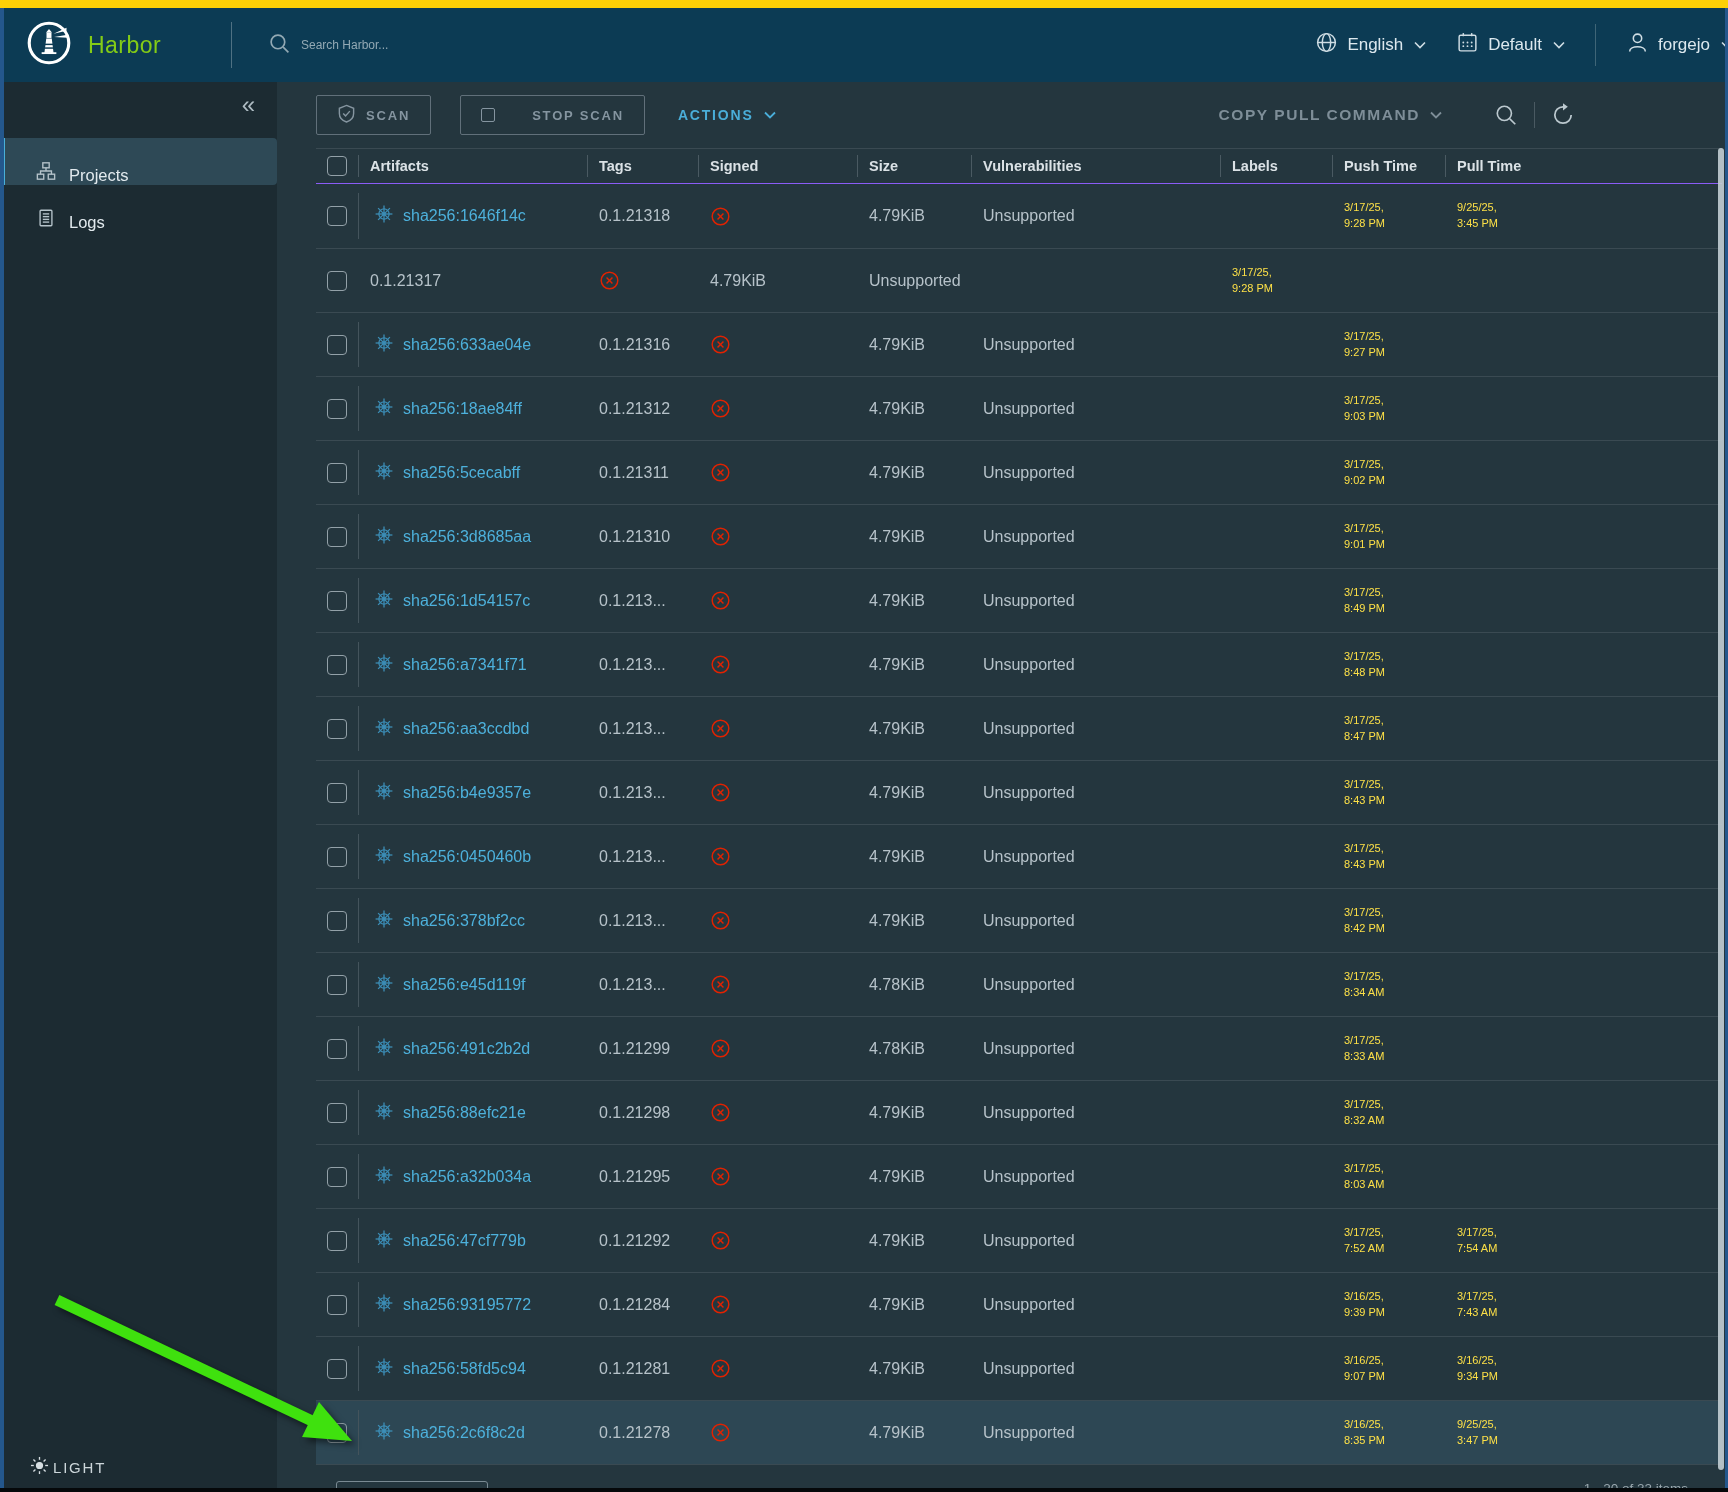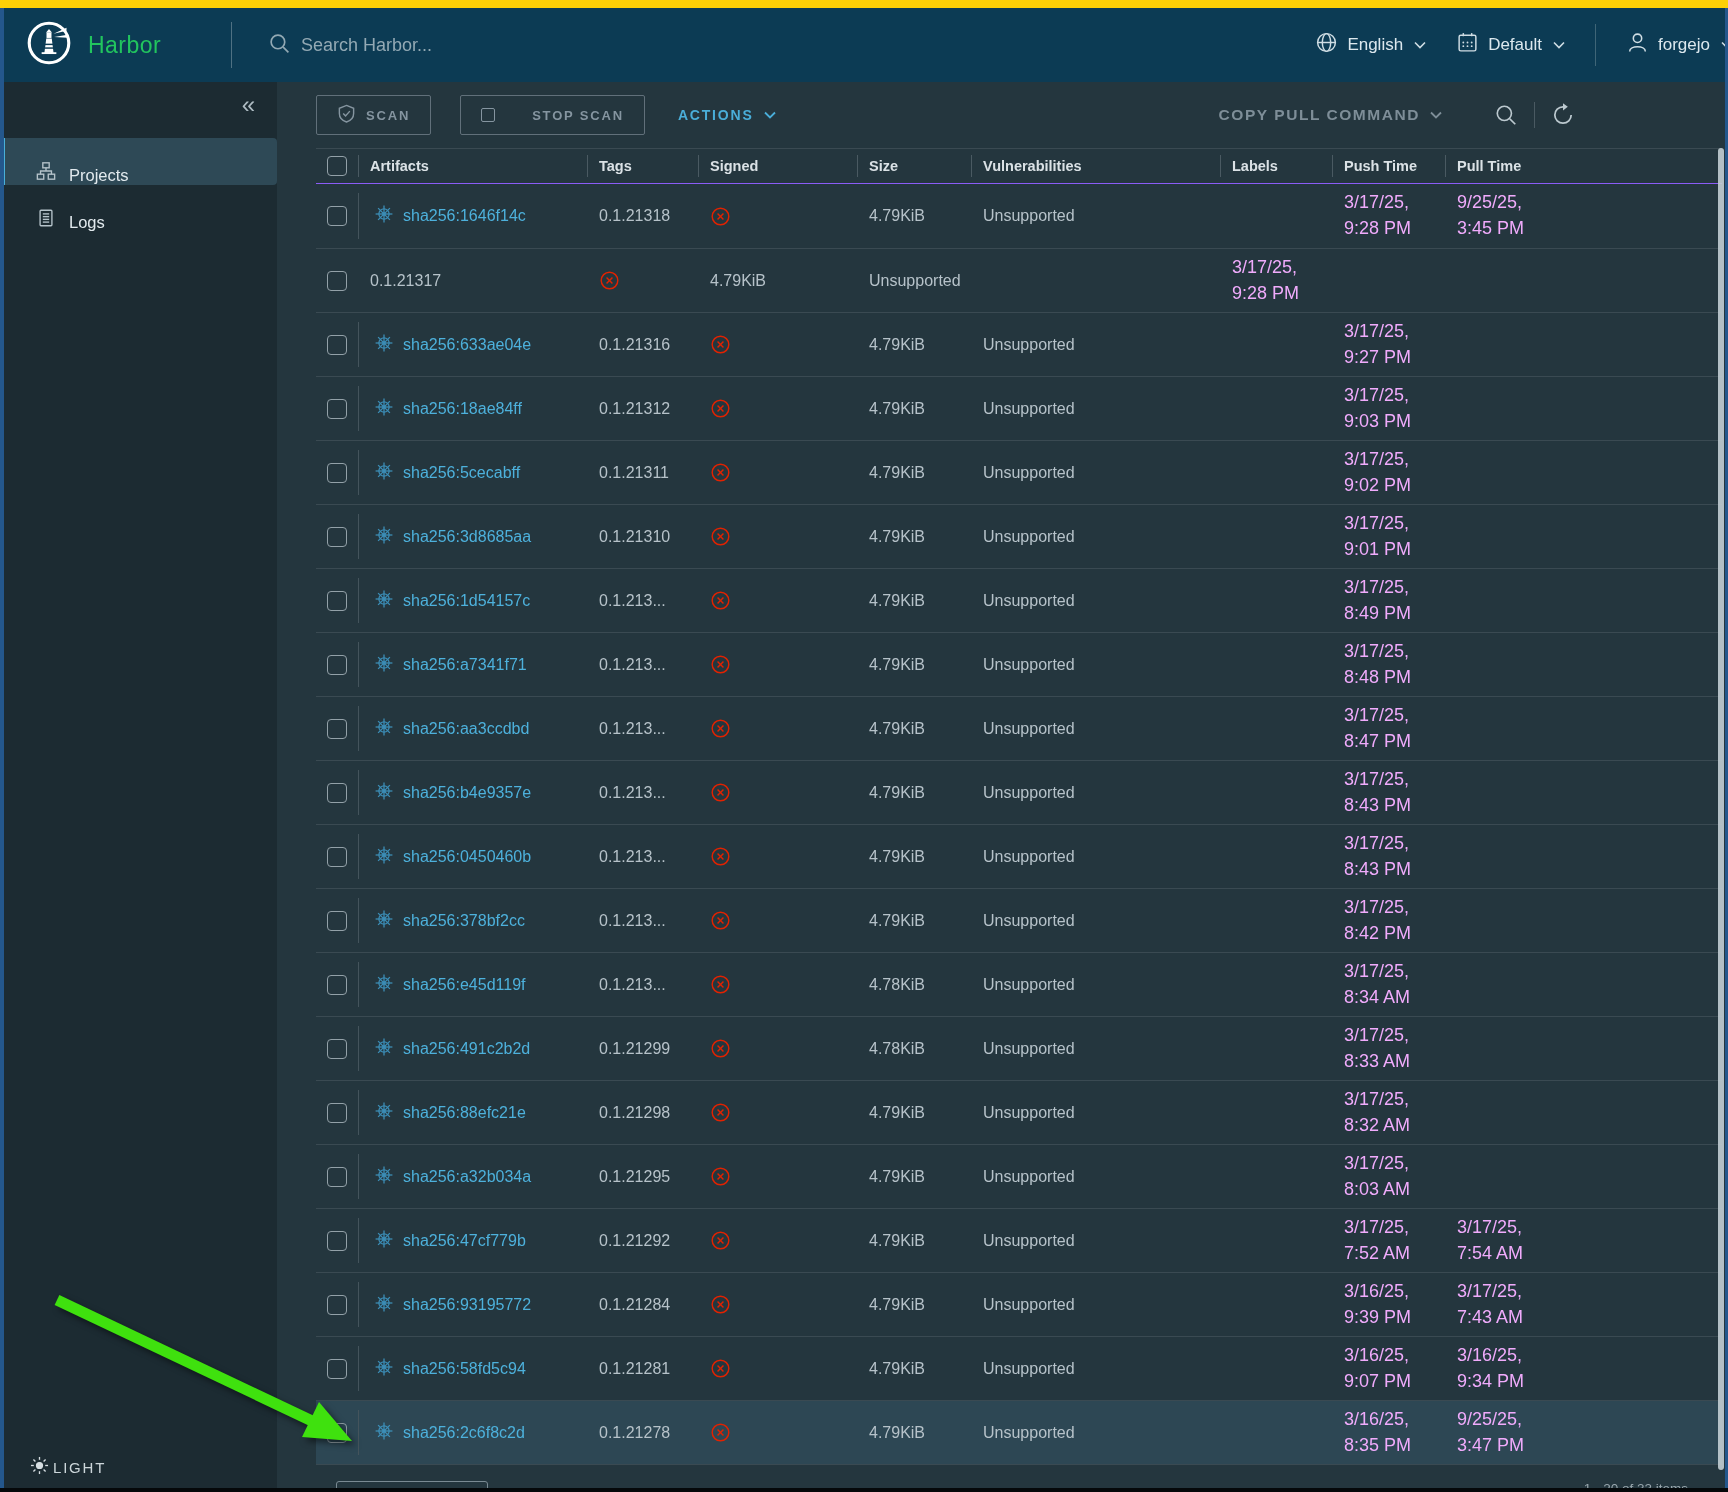--- a/index.html
+++ b/index.html
@@ -15,24 +15,24 @@
   .frame-left   { position:absolute; left:0; top:8px; bottom:0; width:4px; background:#24578c; z-index:40; }
   .frame-right  { position:absolute; right:0; top:8px; bottom:0; width:3px; background:#24578c; z-index:40; }
   .frame-bottom { position:absolute; left:0; bottom:0; width:1728px; height:4px; background:#05080a; z-index:41; }
 
   
   .app-header {
     position:absolute; left:0; top:8px; width:1728px; height:74px;
     background:#0c3b54; display:flex; align-items:center; z-index:5; overflow:hidden;
   }
   .brand { display:flex; align-items:center; gap:16px; padding-left:26px; width:231px; }
-  .brand-title { color:#22c55e; font-size:23px; letter-spacing:.02em; }
+  .brand-title { color:#84cc16; font-size:23px; letter-spacing:.02em; }
   .hdr-divider { width:1px; height:46px; background:rgba(255,255,255,.28); }
   .hdr-search { display:flex; align-items:center; gap:10px; margin-left:36px; color:#93a9b4; flex:1; }
-  .hdr-search .ph { font-size:18px; }
+  .hdr-search .ph { font-size:12px; }
   .hdr-right { display:flex; align-items:center; gap:30px; padding-right:2px; }
   .hdr-item { display:flex; align-items:center; gap:9px; color:#dce8ee; font-size:17px; }
   .hdr-item svg { color:#cfdde4; }
   .caret { color:#b7c8d0; display:inline-flex; margin-left:2px; }
   .hdr-sep { width:1px; height:42px; background:#3f6577; }
   .user-caret { margin-right:-7px; }
 
   
   .sidebar {
     position:absolute; left:4px; top:82px; bottom:4px; width:273px;
@@ -108,21 +108,21 @@
     width:20px; height:20px; border:1px solid #93a1a8; border-radius:4px;
     background:transparent; display:inline-block; cursor:pointer;
   }
   .cell-artifact { position:relative; display:flex; align-items:center; gap:9px; padding-left:16px; height:100%; }
   .cell-artifact::before {
     content:""; position:absolute; left:0; top:9px; bottom:9px; width:1px; background:#44545c;
   }
   .artifact-link { color:#4db1dc; text-decoration:none; font-size:16px; cursor:pointer; }
   .helm-ico { color:#3e96c2; opacity:.9; flex:none; }
   .cell-signed svg { display:block; }
-  .cell-time { font-size:18px; color:#f0abfc; line-height:1.42; }
+  .cell-time { font-size:11px; color:#fde047; line-height:1.42; }
   .cell-time span { display:block; }
 
   
   .dg-foot { position:relative; height:24px; border-top:1px solid #3a4a52; overflow:hidden; }
   .manage-btn {
     position:absolute; left:20px; top:16px; height:40px; padding:0 20px;
     border:1px solid #7a8a93; border-radius:3px; background:transparent;
     color:#aebcc3; font-size:14px; font-family:inherit; cursor:pointer;
   }
   .pagination { position:absolute; right:34px; top:16px; font-size:13.5px; color:#98a6ad; white-space:nowrap; }

